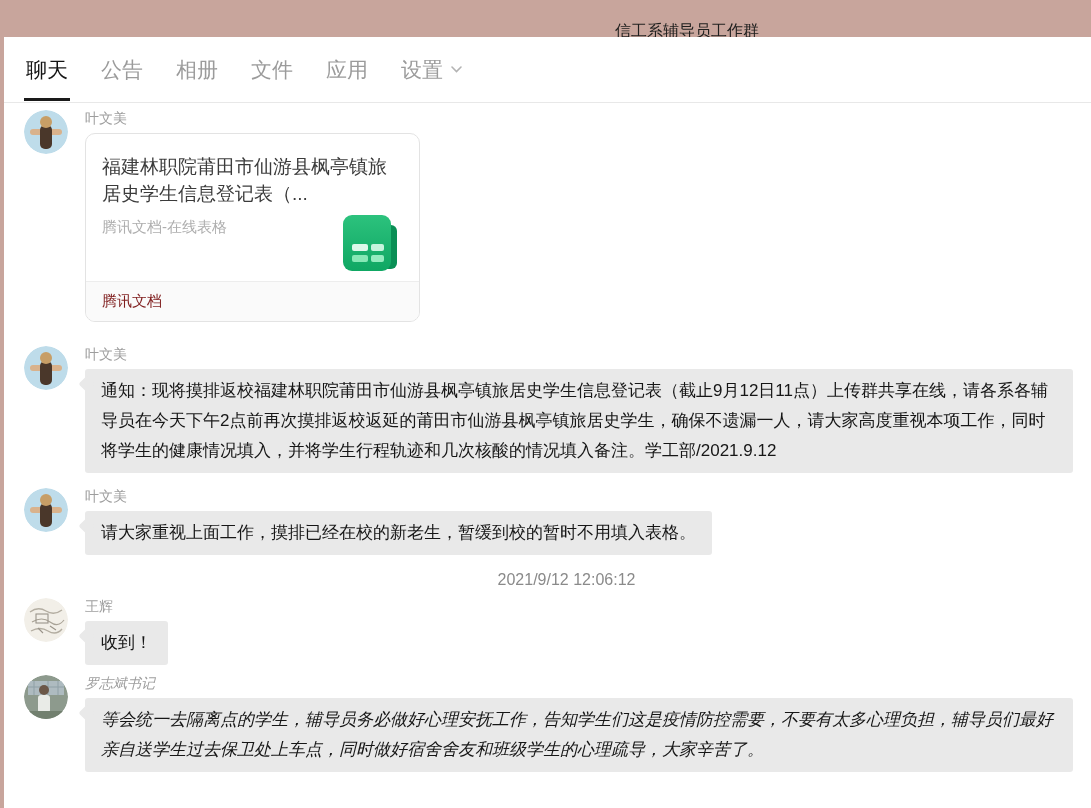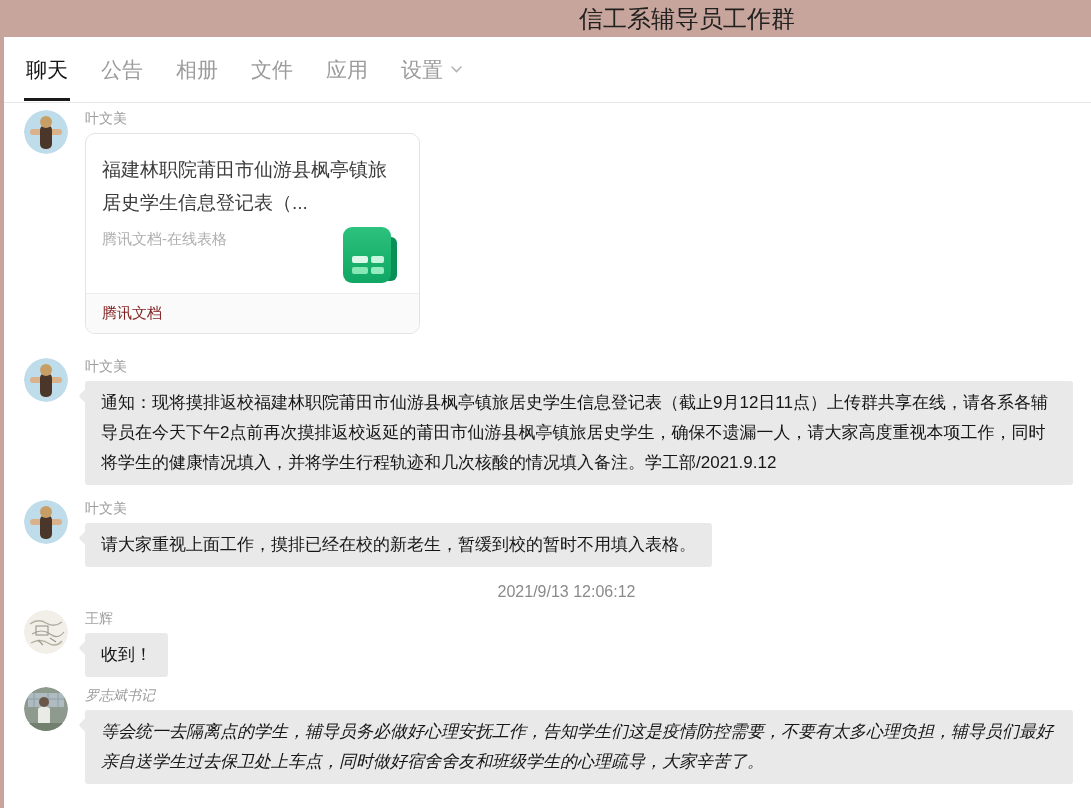--- a/index.html
+++ b/index.html
@@ -1,22 +1,22 @@
 <!DOCTYPE html>
 <html style="--frame: #c8a59c; --bubble: #e9e9e9; --sheet_green: #0fa763; --sheet_light: #2cc27d; --sheet_dark: #0a8f55; --active_tab: #1a1a1a; --inactive_tab: #9b9b9b; --sender_name: #9e9e9e; --timestamp: #8a8a8a;"><head>
 <meta charset="utf-8">
 <style>
   html,body{margin:0;padding:0;width:1091px;height:808px;overflow:hidden;
     font-family:"Liberation Sans",sans-serif;}
   .screen{position:relative;width:1091px;height:808px;background:var(--frame,#c8a59c);}
 
   
   .titlebar{position:relative;height:37px;}
-  .title{position:absolute;left:687px;top:0;transform:translateX(-50%);
-    line-height:37px;font-size:24px;font-weight:500;color:#20201f;white-space:nowrap;}
+  .title{position:absolute;left:687px;top:12px;transform:translateX(-50%);
+    line-height:37px;font-size:16px;font-weight:500;color:#20201f;white-space:nowrap;}
 
   
   .panel{position:absolute;left:4px;top:37px;right:0;bottom:0;background:#fff;overflow:hidden;}
 
   
   .tabs{display:flex;align-items:center;height:65px;padding-left:22px;gap:33px;
     border-bottom:1px solid #e8e8e8;}
   .tab{position:relative;height:100%;display:flex;align-items:center;
     font-size:21px;color:#9b9b9b;cursor:pointer;white-space:nowrap;}
   .tab.active{color:#141414;font-weight:500;}
@@ -36,21 +36,21 @@
   .bubble{position:relative;width:fit-content;max-width:1000px;box-sizing:border-box;
     background:var(--bubble,#e9e9e9);border-radius:3px;padding:7px 16px;
     font-size:17px;line-height:30px;color:#161616;}
   .bubble::before{content:"";position:absolute;left:-4px;top:9px;width:12px;height:12px;
     background:var(--bubble,#e9e9e9);border-radius:2px;transform:rotate(45deg);}
 
   
   .card{width:335px;box-sizing:border-box;background:#fff;border:1px solid #e3e3e3;
     border-radius:10px;overflow:hidden;cursor:pointer;}
   .card-main{padding:19px 16px 9px;}
-  .card-title{font-size:19px;line-height:33px;color:#3b3b3b;margin-bottom:7px;}
+  .card-title{font-size:19px;line-height:27px;color:#3b3b3b;margin-bottom:7px;}
   .card-sub-row{display:flex;justify-content:space-between;align-items:flex-start;}
   .card-sub{font-size:15px;line-height:20px;color:#aeaeae;padding-top:3px;}
   .card-footer{border-top:1px solid #ededed;background:#fafafa;padding:10px 16px;
     font-size:15px;color:#7f1d1d;}
 
   
   .sheet-icon{position:relative;width:58px;height:58px;margin-right:4px;flex:none;}
   .sheet-back{position:absolute;right:2px;top:11px;width:22px;height:44px;
     background:var(--sheet_dark,#0a8f55);border-radius:6px;}
   .sheet-front{position:absolute;left:2px;top:1px;width:48px;height:56px;border-radius:9px;
@@ -148,21 +148,21 @@
             <rect x="16" y="15" width="12" height="24" rx="5" fill="#4a372a"></rect>
             <circle cx="22" cy="12" r="6" fill="#c79e66"></circle>
           </svg>
         </div>
         <div class="mbody">
           <div class="sender">叶文美</div>
           <div class="bubble">请大家重视上面工作，摸排已经在校的新老生，暂缓到校的暂时不用填入表格。</div>
         </div>
       </div>
 
-      <div class="time-divider">2021/9/13 12:06:12</div>
+      <div class="time-divider">2021/9/12 12:06:12</div>
 
       <div class="msg" style="margin-top:9px;">
         <div class="avatar">
           <svg width="44" height="44" viewBox="0 0 44 44">
             <circle cx="22" cy="22" r="22" fill="#f2efe8"></circle>
             <path d="M6 14 Q14 8 22 13 T38 12" stroke="#b3ada1" stroke-width="1.4" fill="none"></path>
             <path d="M8 24 Q18 18 26 24 T40 22" stroke="#a8a296" stroke-width="1.2" fill="none"></path>
             <path d="M7 33 Q16 28 24 33 T38 31" stroke="#b3ada1" stroke-width="1.4" fill="none"></path>
             <rect x="12" y="16" width="12" height="9" fill="none" stroke="#9a948a" stroke-width="1.1"></rect>
             <path d="M26 28 l6 4 M14 30 l5 5" stroke="#9a948a" stroke-width="1.1"></path>

